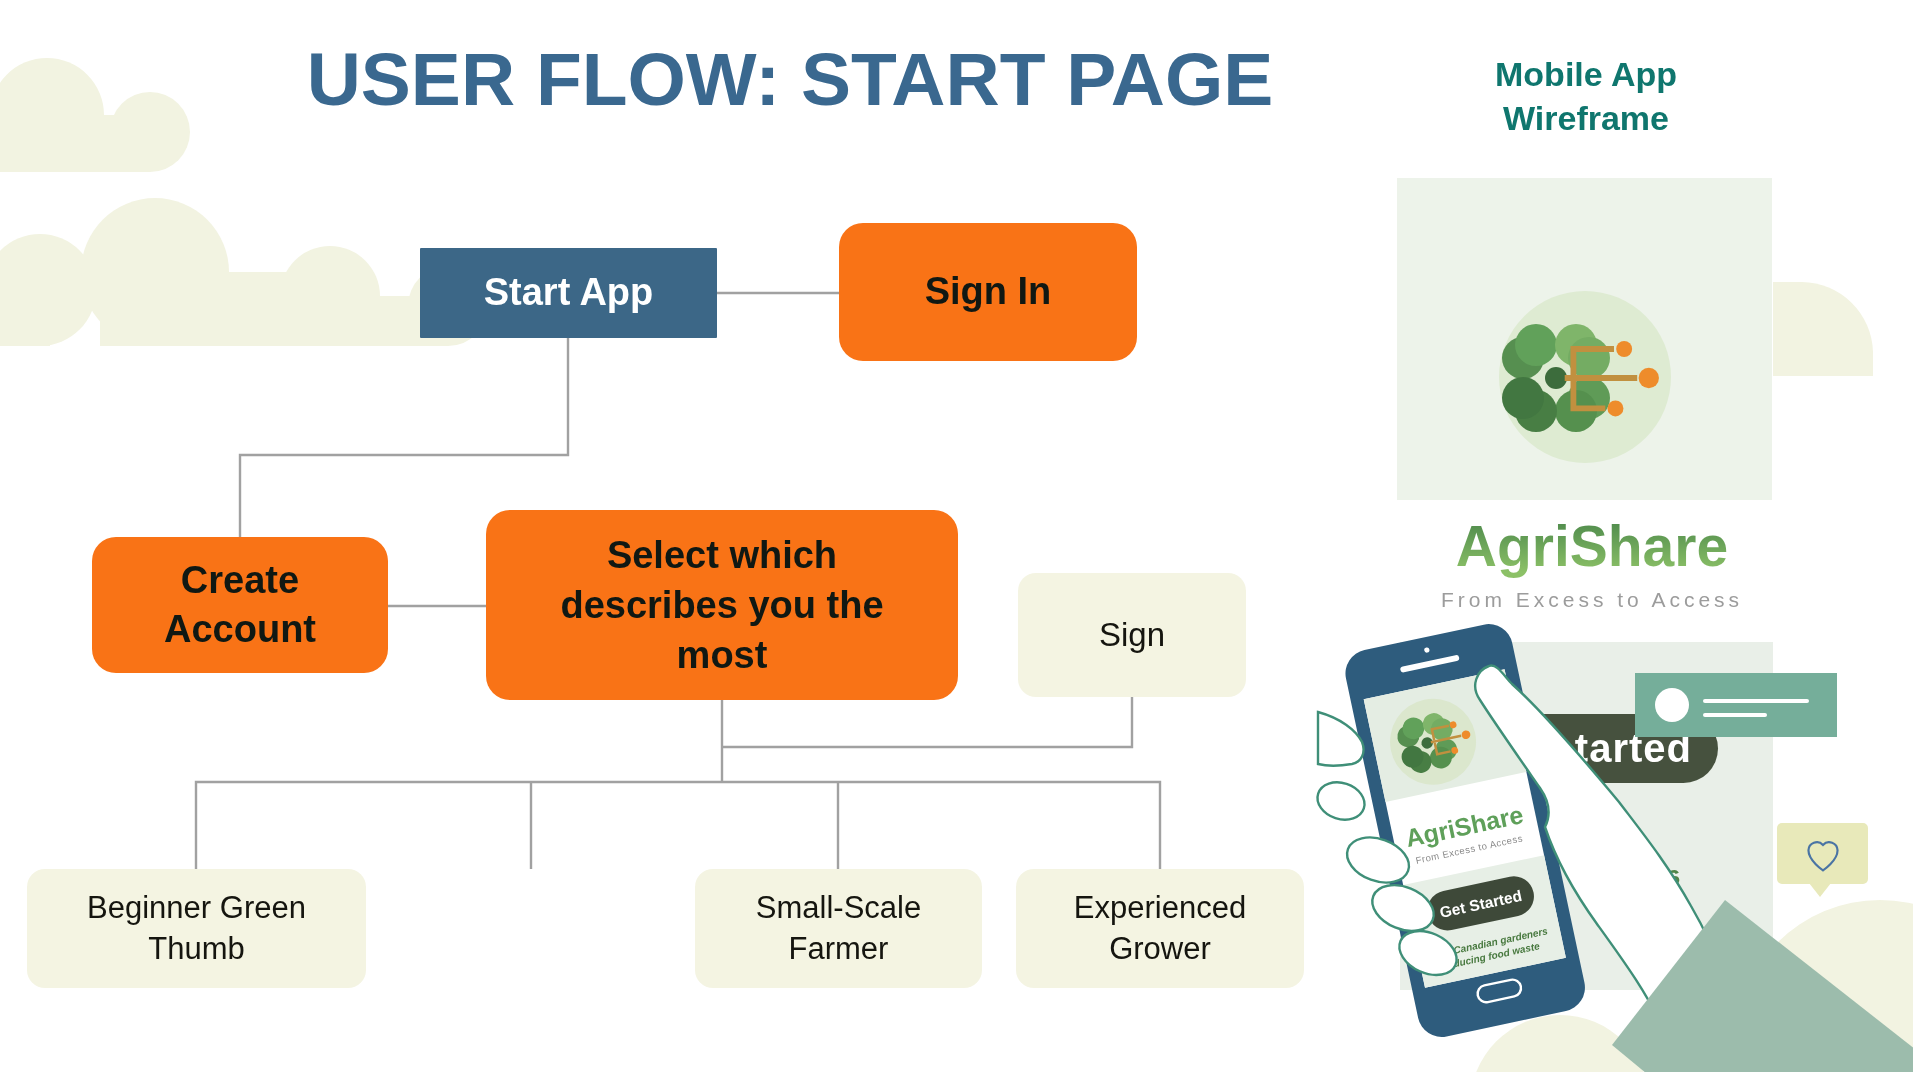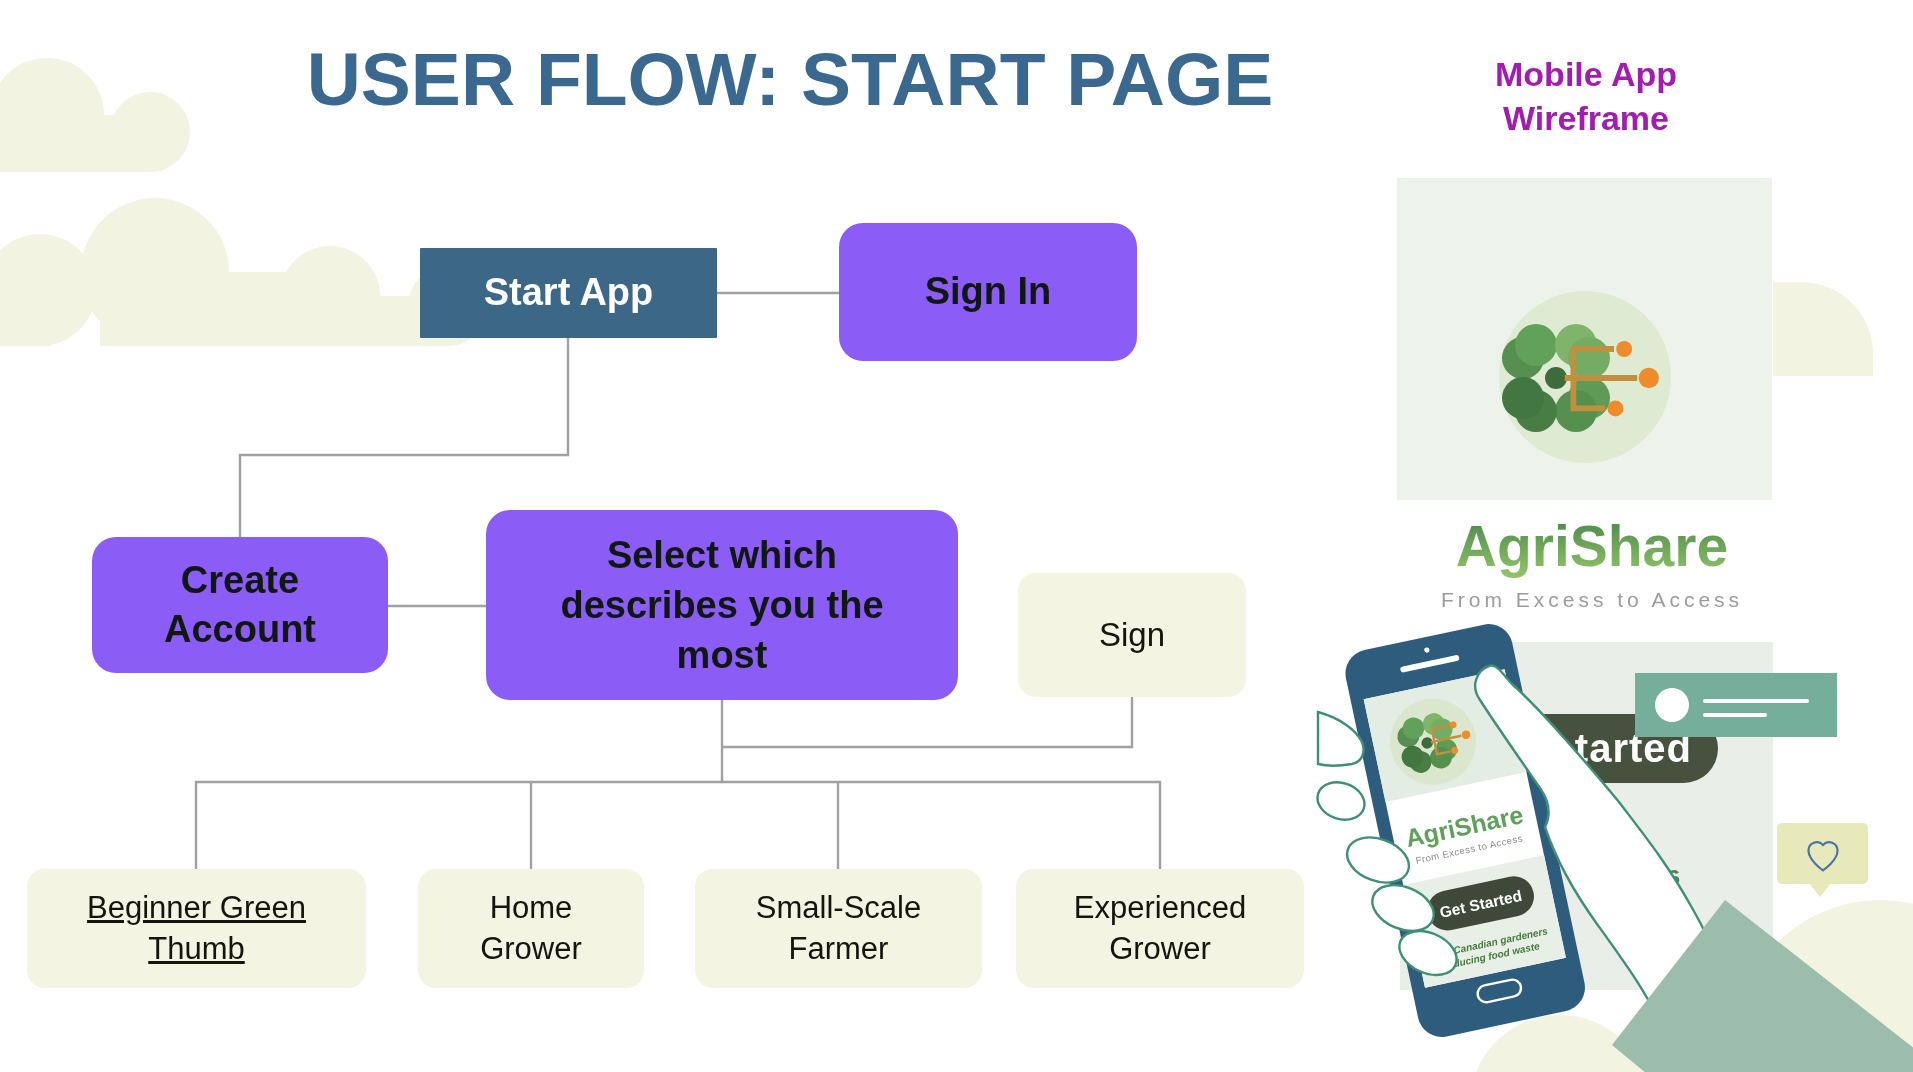--- a/index.html
+++ b/index.html
@@ -6,34 +6,34 @@
   body{font-family:"Liberation Sans","DejaVu Sans",sans-serif;}
   #stage{position:relative;width:1913px;height:1072px;background:#ffffff;overflow:hidden;}
   .abs{position:absolute;}
   
   .page-title{left:170px;top:36px;width:1240px;text-align:center;
     font-size:75px;font-weight:800;letter-spacing:0px;color:#3A688F;z-index:2;}
   
   .node{display:flex;align-items:center;justify-content:center;text-align:center;
     z-index:2;line-height:1.3;}
   .node-blue{background:#3C6787;color:#ffffff;border-radius:1px;font-weight:700;font-size:38px;}
-  .node-teal{background:#8b5cf6;color:#101813;border-radius:24px;font-weight:700;font-size:38px;}
+  .node-teal{background:#f97316;color:#101813;border-radius:24px;font-weight:700;font-size:38px;}
   .node-cream{background:#F4F4E2;color:#15150f;border-radius:18px;font-weight:400;font-size:31px;}
   #n-start{left:420px;top:248px;width:297px;height:90px;}
   #n-signin{left:839px;top:223px;width:298px;height:138px;}
   #n-create{left:92px;top:537px;width:296px;height:136px;padding:0 40px;box-sizing:border-box;align-items:center;}
   #n-select{left:486px;top:510px;width:472px;height:190px;padding:0 68px;box-sizing:border-box;line-height:1.32;}
   #n-other{left:1018px;top:573px;width:228px;height:124px;font-size:33px;}
-  #n-child0{left:27px;top:869px;width:339px;height:119px;padding:0 24px;box-sizing:border-box;text-decoration:underline;}
+  #n-child0{left:27px;top:869px;width:339px;height:119px;padding:0 24px;box-sizing:border-box;}
   #n-child1{left:418px;top:869px;width:226px;height:119px;padding:0 42px;box-sizing:border-box;}
   #n-child2{left:695px;top:869px;width:287px;height:119px;padding:6px 30px;box-sizing:border-box;}
   #n-child3{left:1016px;top:869px;width:288px;height:119px;padding:0 30px;box-sizing:border-box;}
   
   .wf-heading{left:1446px;top:52px;width:280px;text-align:center;font-size:34px;font-weight:700;
-    color:#a21caf;line-height:1.3;z-index:2;}
+    color:#0f766e;line-height:1.3;z-index:2;}
   .logo-text{left:1392px;top:513px;width:400px;text-align:center;font-size:57px;font-weight:800;
     background:linear-gradient(180deg,#4e8a4c 10%,#8cc167 90%);-webkit-background-clip:text;
     background-clip:text;color:transparent;z-index:2;}
   .logo-tagline{left:1392px;top:588px;width:400px;text-align:center;font-size:21px;color:#9C9C9C;
     letter-spacing:4px;z-index:2;}
   .poster{left:1400px;top:642px;width:373px;height:348px;background:#E9EFE8;z-index:1;}
   .poster-pill{left:1492px;top:714px;width:226px;height:69px;background:#46513E;border-radius:35px;
     color:#ffffff;font-weight:700;font-size:40px;letter-spacing:1px;display:flex;align-items:center;
     justify-content:flex-end;padding-right:26px;box-sizing:border-box;z-index:2;}
   .poster-frag{left:1655px;top:862px;color:#4F8447;font-size:27px;font-weight:700;font-style:italic;
@@ -119,23 +119,20 @@
   </div>
   <div class="abs node node-teal" id="n-select">
     <span>Select which describes you the most</span>
   </div>
   <div class="abs node node-cream" id="n-other">
     <span>Sign</span>
   </div>
   <div class="abs node node-cream" id="n-child0">
     <span>Beginner Green Thumb</span>
   </div>
-  <div class="abs node node-cream" id="n-child1">
-    <span>Home Grower</span>
-  </div>
   <div class="abs node node-cream" id="n-child2">
     <span>Small-Scale Farmer</span>
   </div>
   <div class="abs node node-cream" id="n-child3">
     <span>Experienced Grower</span>
   </div>
 
   <div class="abs wf-heading">Mobile App Wireframe</div>
   <div class="abs logo-text">AgriShare</div>
   <div class="abs logo-tagline">From Excess to Access</div>

